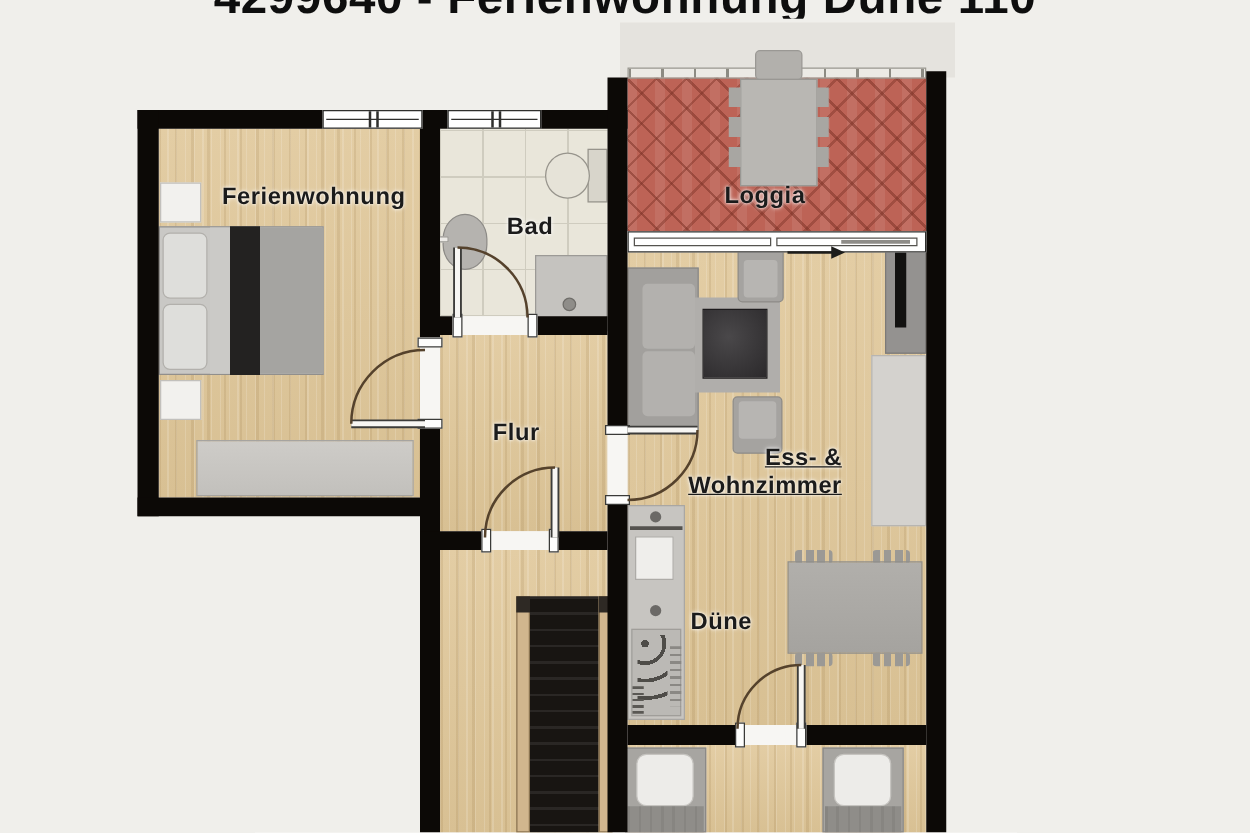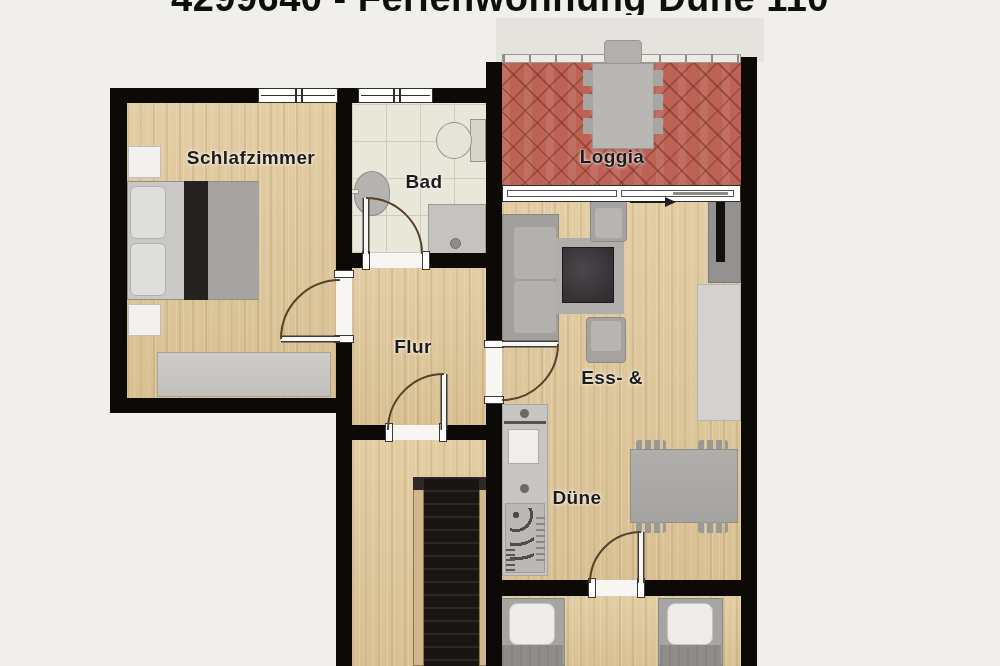--- a/index.html
+++ b/index.html
@@ -197,26 +197,27 @@
       <path d="M558,344 A56,56 0 0 1 502,400"></path>
       <path d="M641,532 A51,51 0 0 0 590,583"></path>
     </g>
 
     <g>
       <path d="M630,202 L666,202" stroke="#1d1d1b" stroke-width="2" fill="none"></path>
       <polygon points="665,197 676,202 665,207" fill="#1d1d1b"></polygon>
     </g>
   </svg>
 
-  <div class="abs room-label" style="left:251px;top:158px;">Schlafzimmer</div>
+  <div class="abs room-label" style="left:251px;top:158px;">Ferienwohnung</div>
   <div class="abs room-label" style="left:424px;top:182px;">Bad</div>
   <div class="abs room-label" style="left:612px;top:157px;">Loggia</div>
   <div class="abs room-label" style="left:413px;top:347px;">Flur</div>
-  <div class="abs room-label" style="left:612px;top:378px;text-align:right;">
+  <div class="abs room-label" style="left:612px;top:378px;text-align:right;text-decoration:underline;">
     <div>Ess- &amp;</div>
+    <div>Wohnzimmer</div>
   </div>
   <div class="abs room-label" style="left:577px;top:498px;">Düne</div>
 
   <div class="title-clip">
     <div class="title-text">4299640 - Ferienwohnung Düne 110</div>
   </div>
 
 </div>
 
 </body></html>

